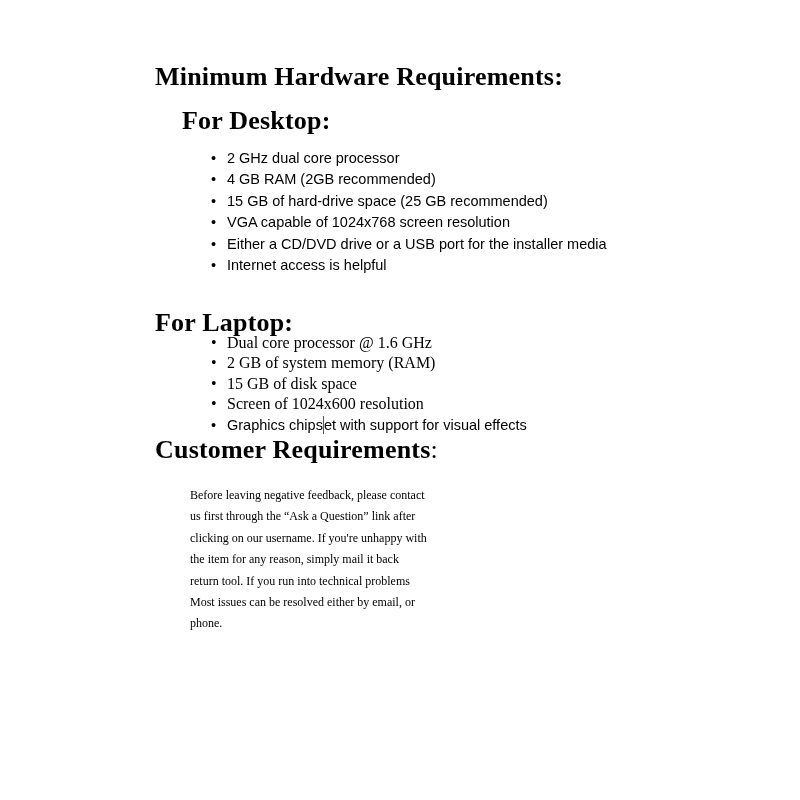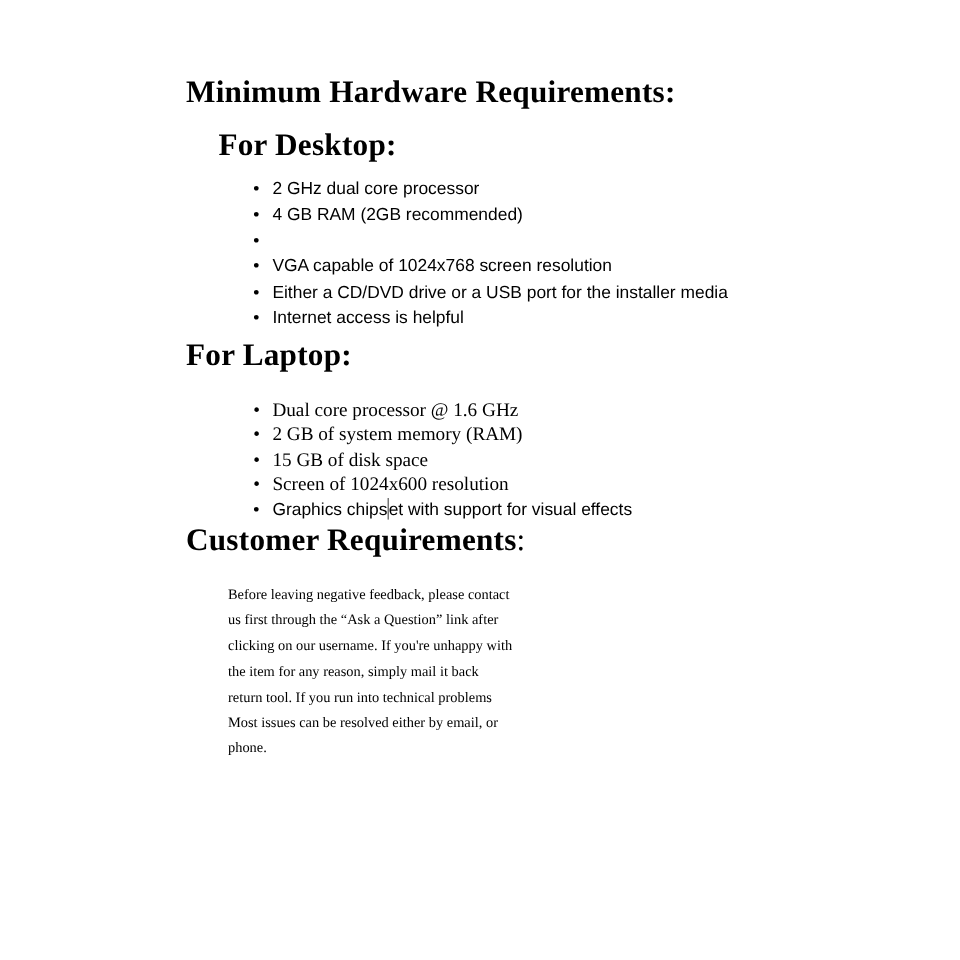--- a/index.html
+++ b/index.html
@@ -15,21 +15,21 @@
     position: absolute;
     font-family: "Liberation Serif", serif;
     font-weight: bold;
     font-size: 26px;
     line-height: 31px;
     white-space: nowrap;
     letter-spacing: 0.2px;
   }
   .h1 { left: 155px; top: 61px; }
   .h2-desktop { left: 155px; top: 105px; margin-left: 27px; }
-  .h2-laptop { left: 155px; top: 280px; }
+  .h2-laptop { left: 155px; top: 307px; }
   .h2-customer { left: 155px; top: 434px; }
   .h2-customer .colon { font-weight: normal; }
 
   .bullet-list { position: absolute; left: 211px; }
   .desktop-list {
     top: 148px;
     font-family: "Liberation Sans", sans-serif;
     font-size: 14.5px;
     line-height: 21.4px;
   }
@@ -90,20 +90,21 @@
     <div class="li">
       <span class="bullet">•</span>
       <span>2 GHz dual core processor</span>
     </div>
     <div class="li">
       <span class="bullet">•</span>
       <span>4 GB RAM (2GB recommended)</span>
     </div>
     <div class="li">
       <span class="bullet">•</span>
+      <span>15 GB of hard-drive space (25 GB recommended)</span>
     </div>
     <div class="li">
       <span class="bullet">•</span>
       <span>VGA capable of 1024x768 screen resolution</span>
     </div>
     <div class="li">
       <span class="bullet">•</span>
       <span>Either a CD/DVD drive or a USB port for the installer media</span>
     </div>
     <div class="li">

